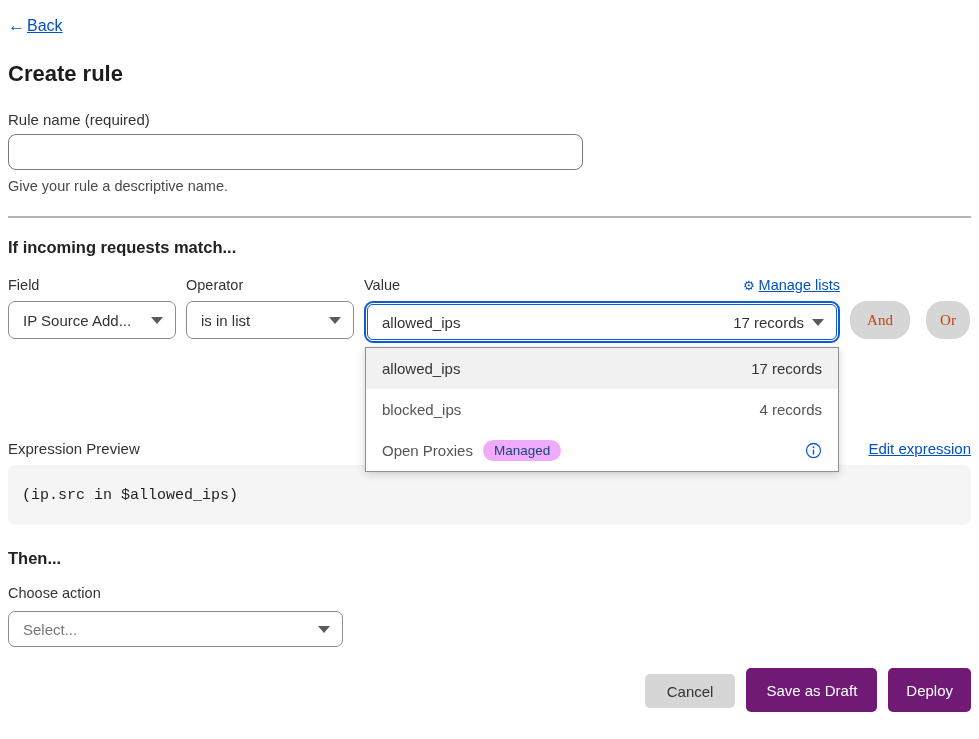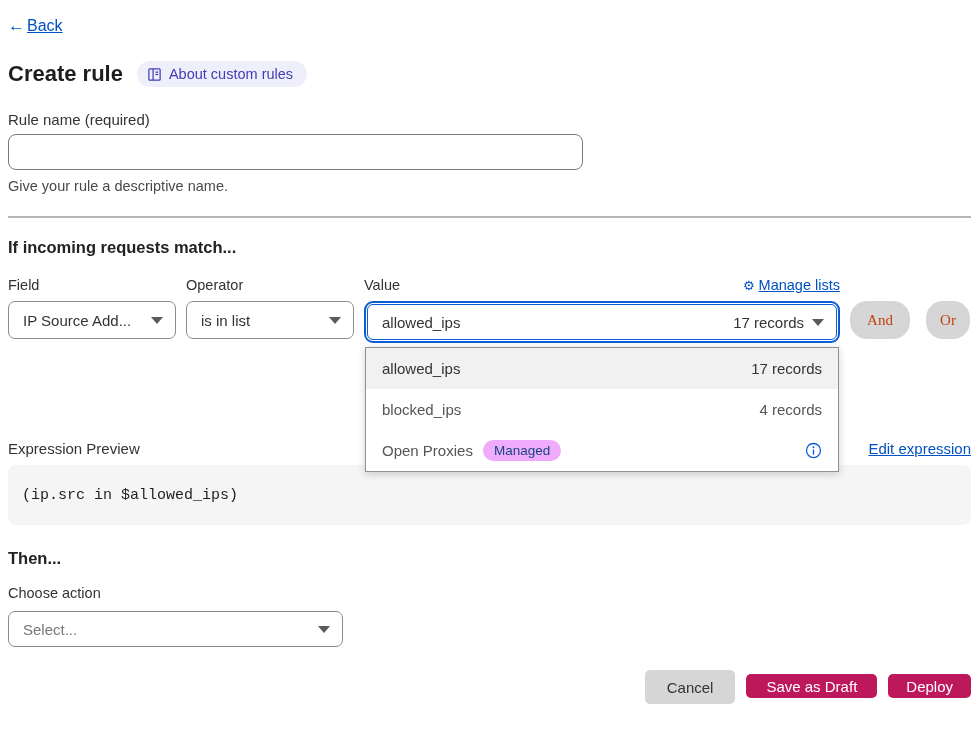--- a/index.html
+++ b/index.html
@@ -112,47 +112,36 @@
     border:1px solid #8c8c8c; border-radius:7px; background:#fff;
     display:flex; align-items:center; justify-content:space-between;
     padding:0 12px 0 14px; cursor:pointer; font-size:15px;gap:38px;
   }
   .placeholder { color:#767676; }
 
   
   .footer-row { margin-top:21px; display:flex; justify-content:flex-end; align-items:center; }
   .btn { border:none; border-radius:5px; font-size:15px; font-family:inherit; cursor:pointer; }
   .btn-cancel { background:#d6d6d6; color:#333; height:34px; padding:0 22px; margin-top:2px; }
-  .btn-primary { background:#be185d; color:#fff; height:24px; }
+  .btn-primary { background:#701a75; color:#fff; height:44px; }
   .btn-save { padding:0 20px; margin-left:11px; }
   .btn-deploy { padding:0 18px; margin-left:11px; }
 
   .info-icon svg { display:block; cursor:pointer; }
 </style>
 </head>
 <body>
 
 <div class="back-row">
   <span class="back-arrow">←</span>
     <a>Back</a>
 </div>
 
 <div class="header-row">
   <span class="page-title">Create rule</span>
-  <span class="about-badge">
-    <span>
-      <svg width="15" height="15" viewBox="0 0 16 16" fill="none" stroke="#3e3eb5" stroke-width="1.3">
-        <rect x="2" y="2" width="12" height="12" rx="1"></rect>
-        <line x1="6.5" y1="2" x2="6.5" y2="14"></line>
-        <line x1="9" y1="5.5" x2="12" y2="5.5"></line>
-        <line x1="9" y1="8" x2="12" y2="8"></line>
-      </svg>
-    </span>
-    <span>About custom rules</span>
-  </span>
 </div>
 
 <div class="field-label">Rule name (required)</div>
 <input class="rule-name-input" type="text" value="" style="">
 <div class="helper-text">Give your rule a descriptive name.</div>
 
 <hr class="divider">
 
 <div class="section-heading">If incoming requests match...</div>
 

